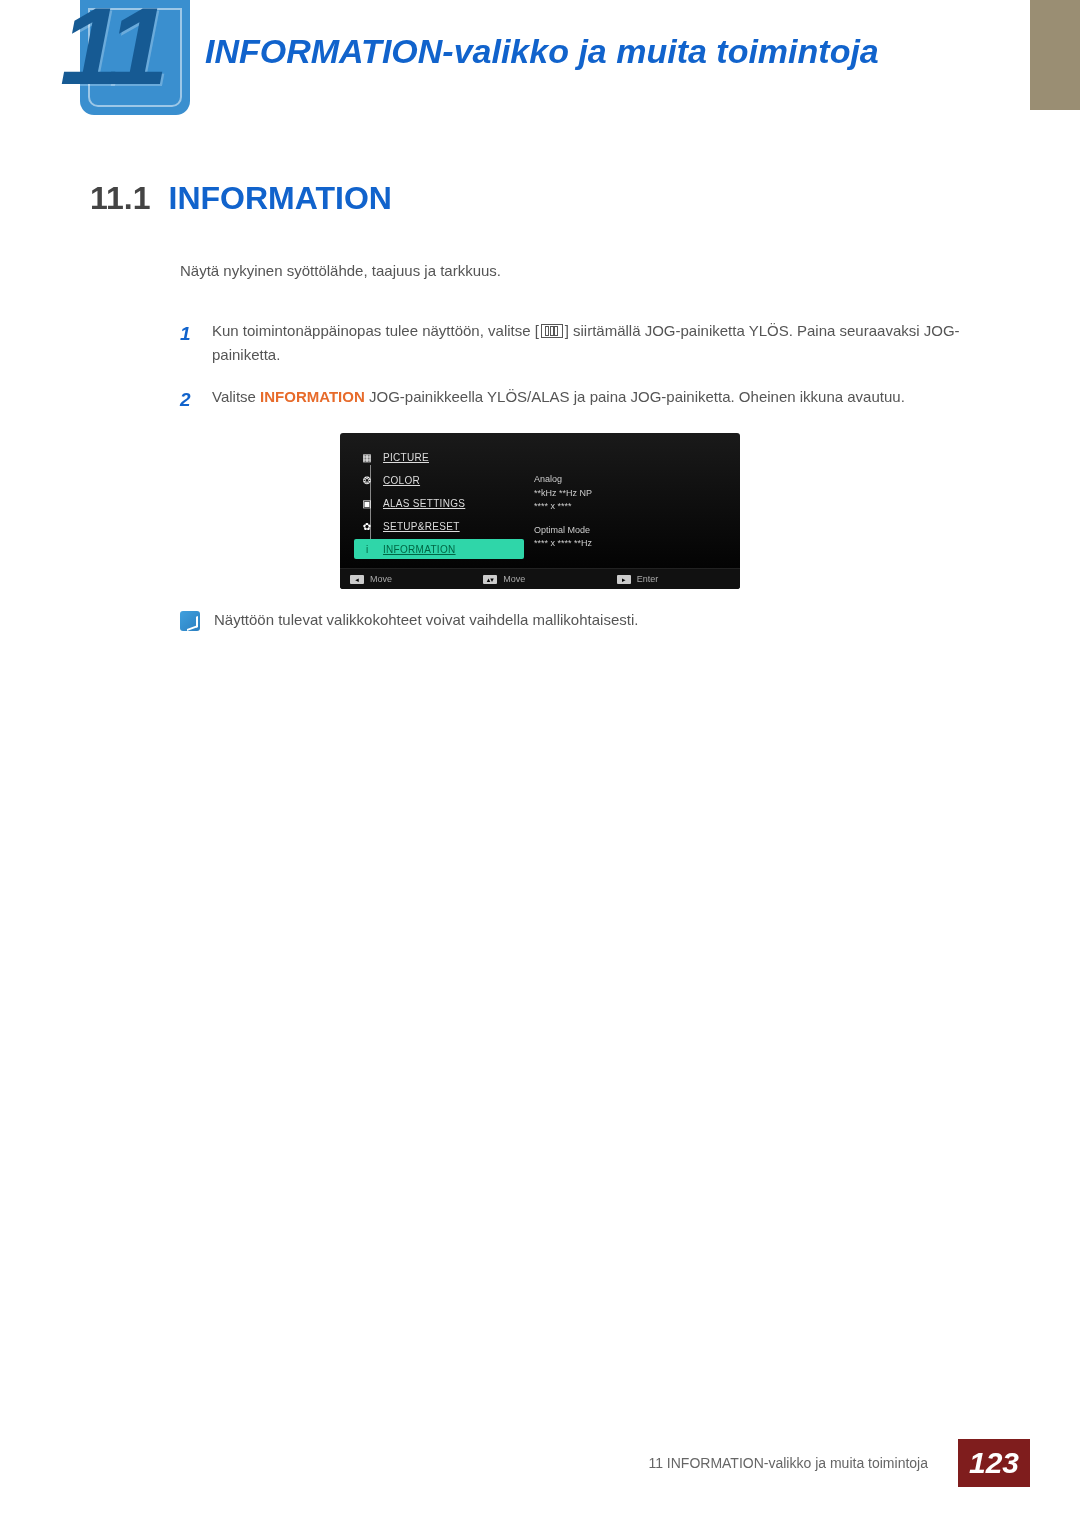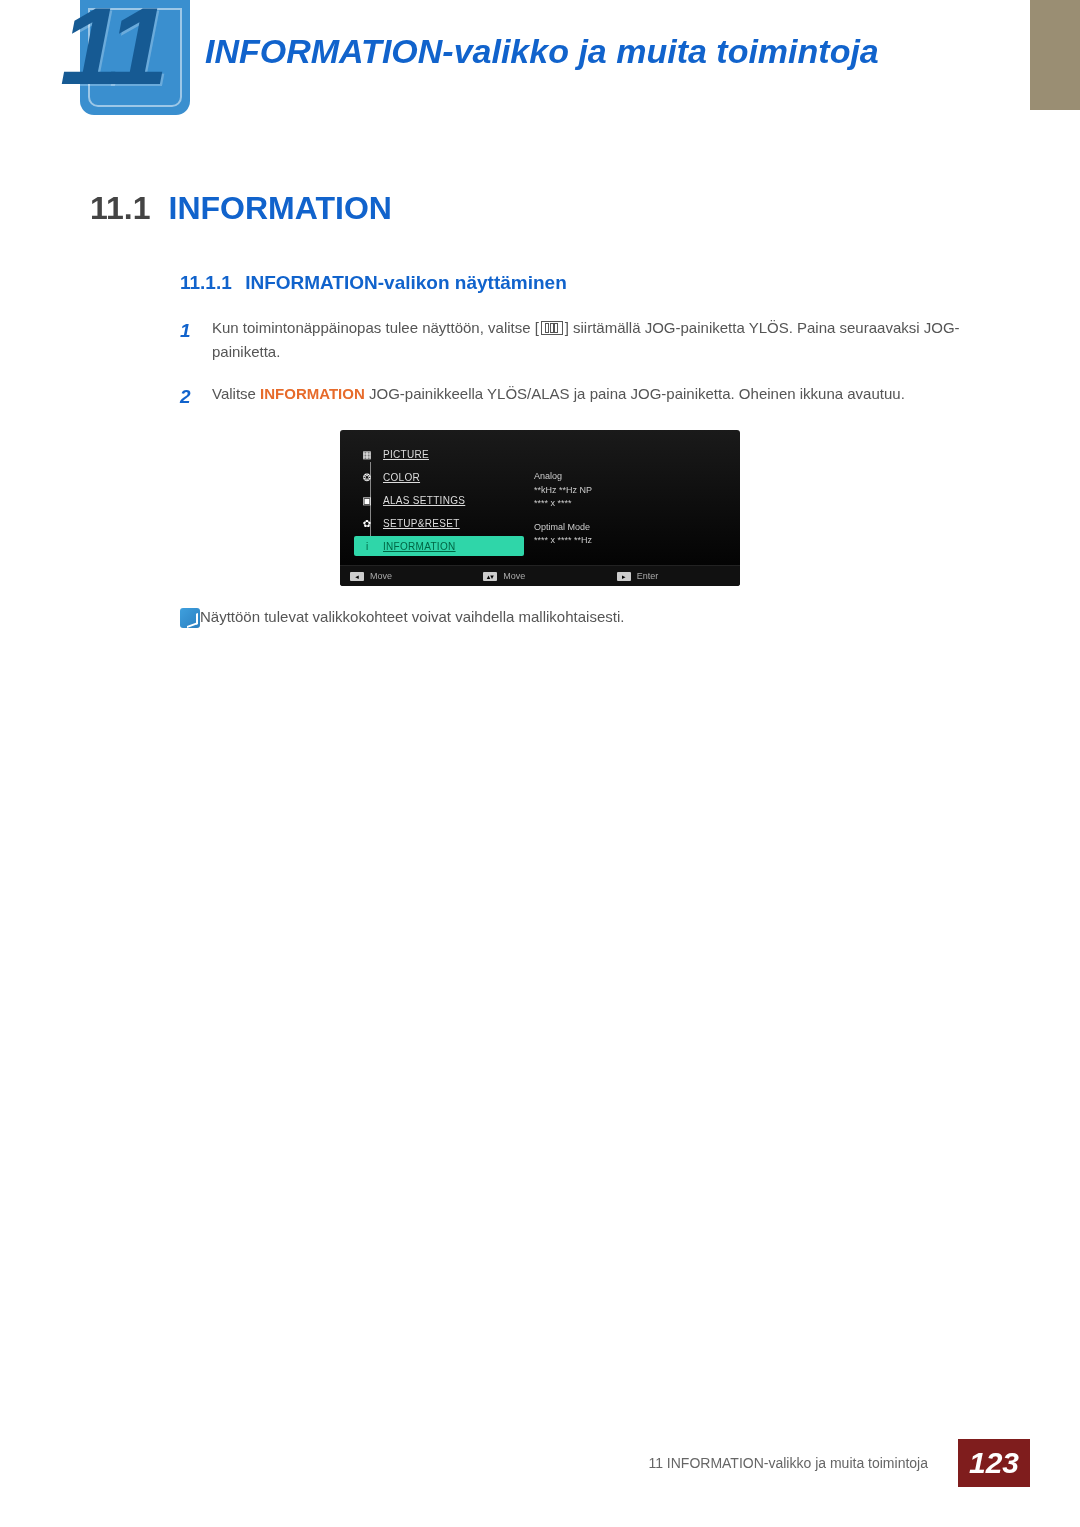--- a/index.html
+++ b/index.html
@@ -60,21 +60,20 @@
     font-size: 34px;
     font-weight: bold;
     font-style: italic;
     color: #1163cc;
   }
   .content {
     position: absolute;
     top: 180px;
     left: 90px;
     right: 90px;
-    margin-top: 10px;
   }
   .h1-row {
     display: flex;
     align-items: baseline;
     gap: 18px;
     margin-bottom: 45px;
   }
   .h1-num {
     font-size: 32px;
     font-weight: bold;
@@ -222,20 +221,21 @@
     color: #000;
     font-size: 7px;
     text-align: center;
     line-height: 9px;
     border-radius: 1px;
   }
   .osd-right .gap { height: 10px; }
 
   .note-row {
     display: flex;
+    gap: 14px;
     margin-left: 90px;
     margin-top: 8px;
     font-size: 15px;
     color: #555;
     align-items: flex-start;
   }
   .note-icon {
     width: 20px;
     height: 20px;
     background: linear-gradient(135deg,#3fa0de,#2b7fc0);
@@ -295,26 +295,22 @@
   <div class="chapter-title">INFORMATION-valikko ja muita toimintoja</div>
 </div>
 
 <div class="content">
 
   <div class="h1-row">
     <span class="h1-num">11.1</span>
     <span class="h1-text">INFORMATION</span>
   </div>
 
-
-  <div class="h2-row">
-    <span class="h2-num">11.1.1</span>
-    &nbsp;
-    <span class="h2-text">INFORMATION-valikon näyttäminen</span>
-  </div>
+  <p class="intro">Näytä nykyinen syöttölähde, taajuus ja tarkkuus.</p>
+
 
   <div class="steps">
     <div class="step">
       <div class="step-num">1</div>
       <div class="step-body">
         <span>Kun toimintonäppäinopas tulee näyttöön, valitse [</span><span class="inline-icon-box"><span></span><span></span><span></span></span><span>] siirtämällä JOG-painiketta YLÖS. Paina seuraavaksi JOG-painiketta.</span>
       </div>
     </div>
     <div class="step">
       <div class="step-num">2</div>

